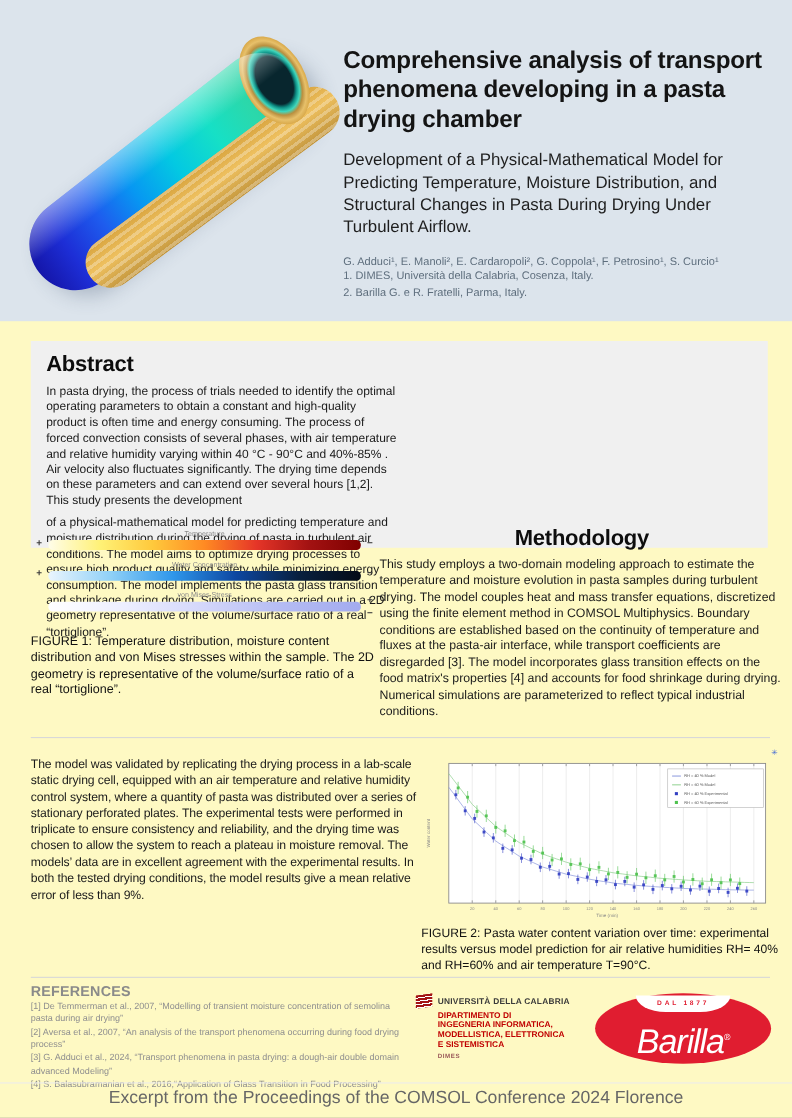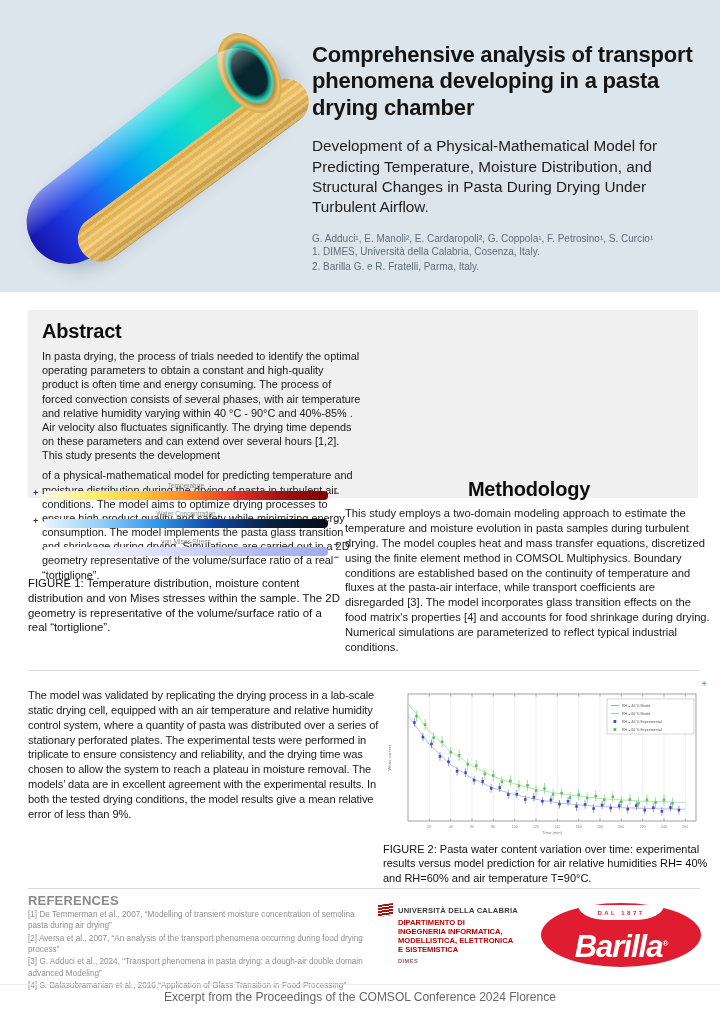--- a/index.html
+++ b/index.html
@@ -1,17 +1,17 @@
 <!DOCTYPE html>
 <html><head>
 <meta charset="utf-8">
 <style>
   * { margin:0; padding:0; box-sizing:border-box; }
   body { background:#888; font-family:"Liberation Sans", sans-serif; }
-  #page { position:relative; width:720px; height:1016px; background:#ffffff; margin:0 auto; overflow:hidden; }
+  #page { position:relative; width:720px; height:1016px; background:#fef9c3; margin:0 auto; overflow:hidden; }
 
   
   .header { position:absolute; left:0; top:0; width:720px; height:292px; background:#dce4ec; }
   .hero { position:absolute; left:0; top:0; width:305px; height:292px; }
   .tube { position:absolute; left:4px; top:114px; width:298px; height:84px; border-radius:42px;
           transform:rotate(-38deg);
           background:linear-gradient(93deg,#1414a6 0%,#1d2ed6 12%,#1e5cee 25%,#0797f2 38%,#03c9e2 53%,#16e0c6 68%,#2bd8ab 81%,#28c79c 100%);
           box-shadow:6px 10px 18px rgba(50,70,100,.30); }
   .tube-gold { position:absolute; left:34px; right:-12px; bottom:-17px; height:46px; border-radius:24px; z-index:-1;
           transform:rotate(1.5deg);
@@ -76,25 +76,25 @@
       background:repeating-linear-gradient(to bottom,#a31414 0 2px,#ffffff 2px 3px); transform:skewY(-8deg); }
   .unical-name { font-size:7.6px; font-weight:bold; color:#3a3a3a; letter-spacing:0.2px; padding-top:2px; }
   .unical-dept { margin-top:3px; margin-left:20px; font-size:7.6px; font-weight:bold; color:#c00000; line-height:1.18; }
   .unical-sub { margin-top:3px; margin-left:20px; font-size:5.6px; font-weight:bold; color:#9b5a5a; letter-spacing:0.5px; }
 
   .barilla { position:absolute; left:541px; top:903px; width:160px; height:64px; background:#e01d30; border-radius:50%;
              display:flex; align-items:center; justify-content:center; }
   .barilla-dal { position:absolute; top:2px; left:50%; transform:translateX(-50%); background:#ffffff;
              border-radius:0 0 40px 40px / 0 0 22px 22px; width:86px; height:15px; display:flex; align-items:center; justify-content:center;
              color:#e01d30; font-size:6px; font-weight:bold; letter-spacing:2.5px; }
-  .barilla-name { font-size:31px; font-weight:bold; font-style:italic; color:#ffffff; margin-top:23px; letter-spacing:-1px; }
+  .barilla-name { font-size:31px; font-weight:normal; font-style:italic; color:#ffffff; margin-top:23px; letter-spacing:-1px; }
   .barilla-reg { font-size:8px; color:#ffffff; vertical-align:super; font-style:normal; }
 
   .footer-line { position:absolute; left:0; top:984px; width:720px; border-top:1px solid #ececec; }
-  .footer { position:absolute; left:0; top:990px; width:720px; text-align:center; font-size:12px; color:#666; }
+  .footer { position:absolute; left:0; top:990px; width:720px; text-align:center; font-size:16px; color:#666; }
 </style>
 </head>
 <body>
 
 <div id="page">
 
   <div class="header">
     <div class="hero">
       <div class="tube">
         <div class="tube-gold"></div>

